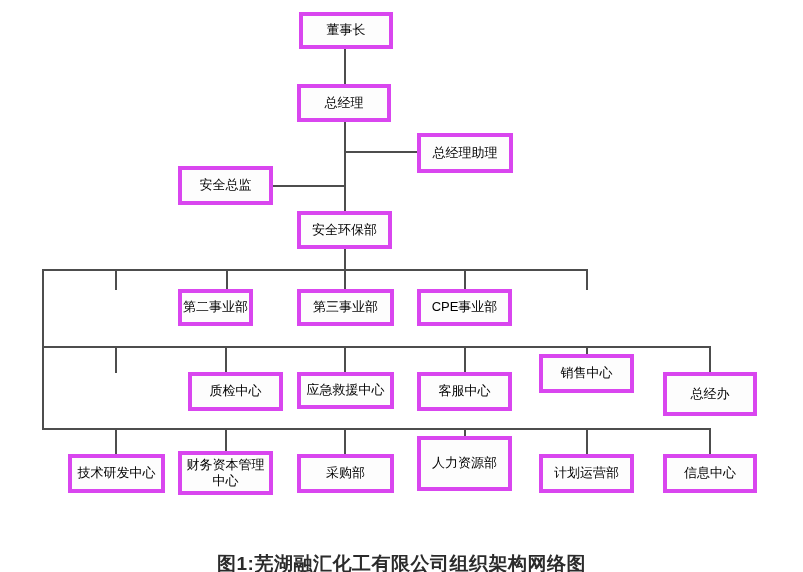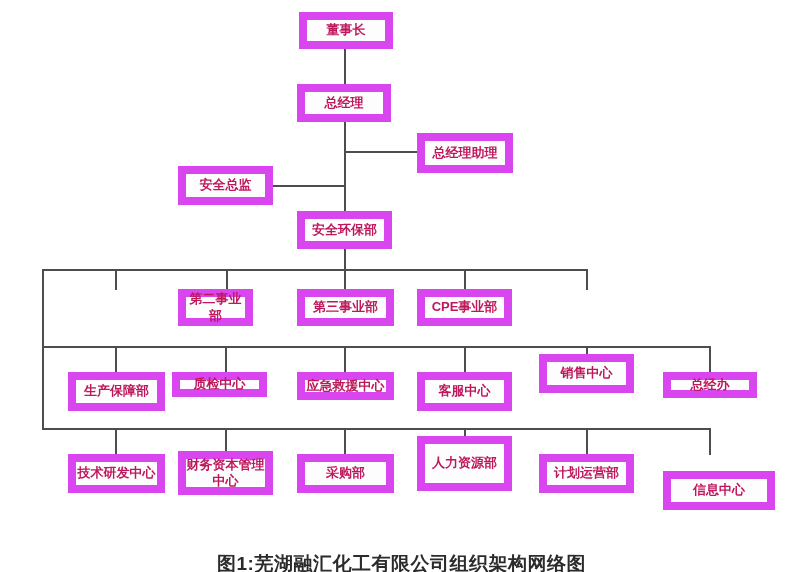--- a/index.html
+++ b/index.html
@@ -11,31 +11,30 @@
     position: relative;
     width: 803px;
     height: 572px;
     background: #ffffff;
     font-family: "Liberation Sans", "DejaVu Sans", sans-serif;
     overflow: hidden;
   }
   .node {
     position: absolute;
     box-sizing: border-box;
-    border: 8px solid #d946ef;
+    border: 4px solid #d946ef;
     background: #fdfdfd;
     display: flex;
     align-items: center;
     justify-content: center;
     text-align: center;
     font-size: 13px;
     line-height: 1.25;
-    color: #be185d;
+    color: #000000;
     padding: 0;
-    font-weight: bold;
   }
   .line {
     position: absolute;
     background: #4d4d4d;
   }
   .caption {
     position: absolute;
     left: 0;
     right: 0;
     top: 551px;
@@ -84,29 +83,28 @@
   <div class="node" style="left:299px;top:12px;width:94px;height:37px">董事长</div>
   <div class="node" style="left:297px;top:84px;width:94px;height:38px">总经理</div>
   <div class="node" style="left:417px;top:133px;width:96px;height:40px">总经理助理</div>
   <div class="node" style="left:178px;top:166px;width:95px;height:39px">安全总监</div>
   <div class="node" style="left:297px;top:211px;width:95px;height:38px">安全环保部</div>
 
   <div class="node" style="left:178px;top:289px;width:75px;height:37px">第二事业部</div>
   <div class="node" style="left:297px;top:289px;width:97px;height:37px">第三事业部</div>
   <div class="node" style="left:417px;top:289px;width:95px;height:37px">CPE事业部</div>
 
-  <div class="node" style="left:68px;top:372px;width:97px;height:39px">生产保障部</div>
-  <div class="node" style="left:172px;top:372px;width:95px;height:25px">质检中心</div>
-  <div class="node" style="left:297px;top:372px;width:97px;height:28px">应急救援中心</div>
+  <div class="node" style="left:188px;top:372px;width:95px;height:39px">质检中心</div>
+  <div class="node" style="left:297px;top:372px;width:97px;height:37px">应急救援中心</div>
   <div class="node" style="left:417px;top:372px;width:95px;height:39px">客服中心</div>
   <div class="node" style="left:539px;top:354px;width:95px;height:39px">销售中心</div>
-  <div class="node" style="left:663px;top:372px;width:94px;height:26px">总经办</div>
+  <div class="node" style="left:663px;top:372px;width:94px;height:44px">总经办</div>
 
   <div class="node" style="left:68px;top:454px;width:97px;height:39px">技术研发中心</div>
   <div class="node" style="left:178px;top:451px;width:95px;height:44px">财务资本管理中心</div>
   <div class="node" style="left:297px;top:454px;width:97px;height:39px">采购部</div>
   <div class="node" style="left:417px;top:436px;width:95px;height:55px">人力资源部</div>
   <div class="node" style="left:539px;top:454px;width:95px;height:39px">计划运营部</div>
-  <div class="node" style="left:663px;top:471px;width:112px;height:39px">信息中心</div>
+  <div class="node" style="left:663px;top:454px;width:94px;height:39px">信息中心</div>
 
   <div class="caption">图1:芜湖融汇化工有限公司组织架构网络图</div>
 
 </div>
 
 </body></html>

